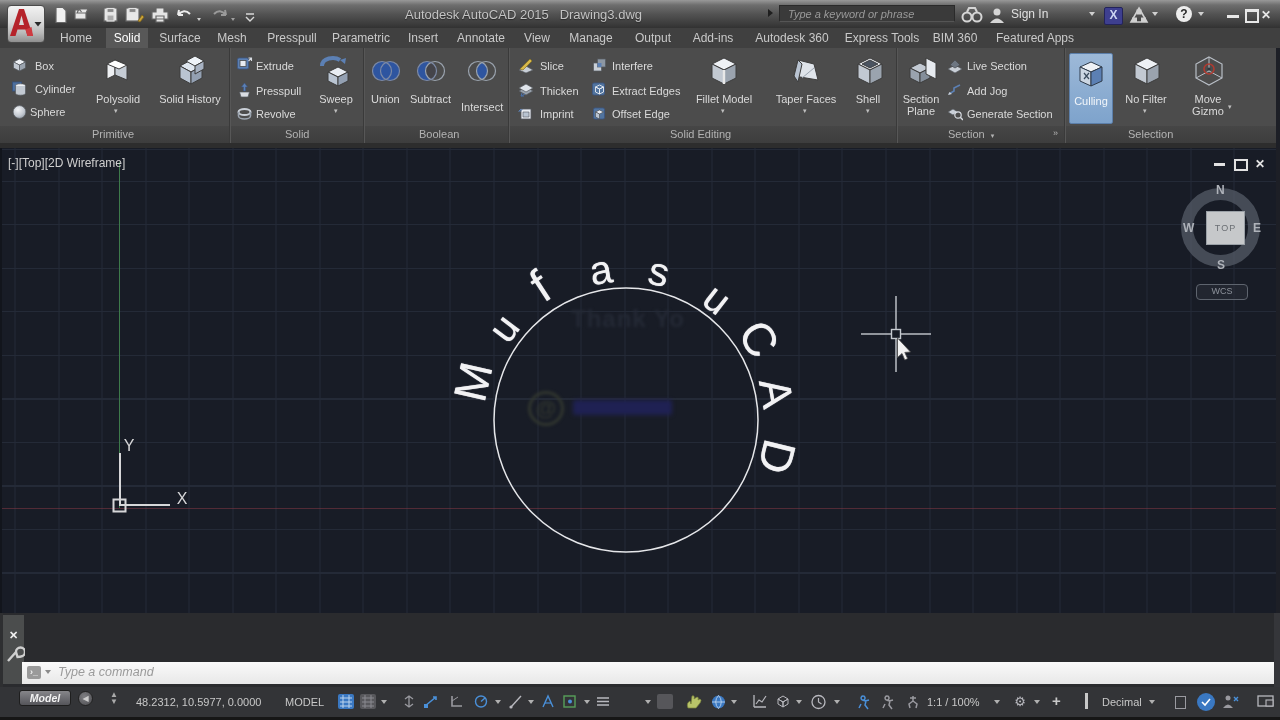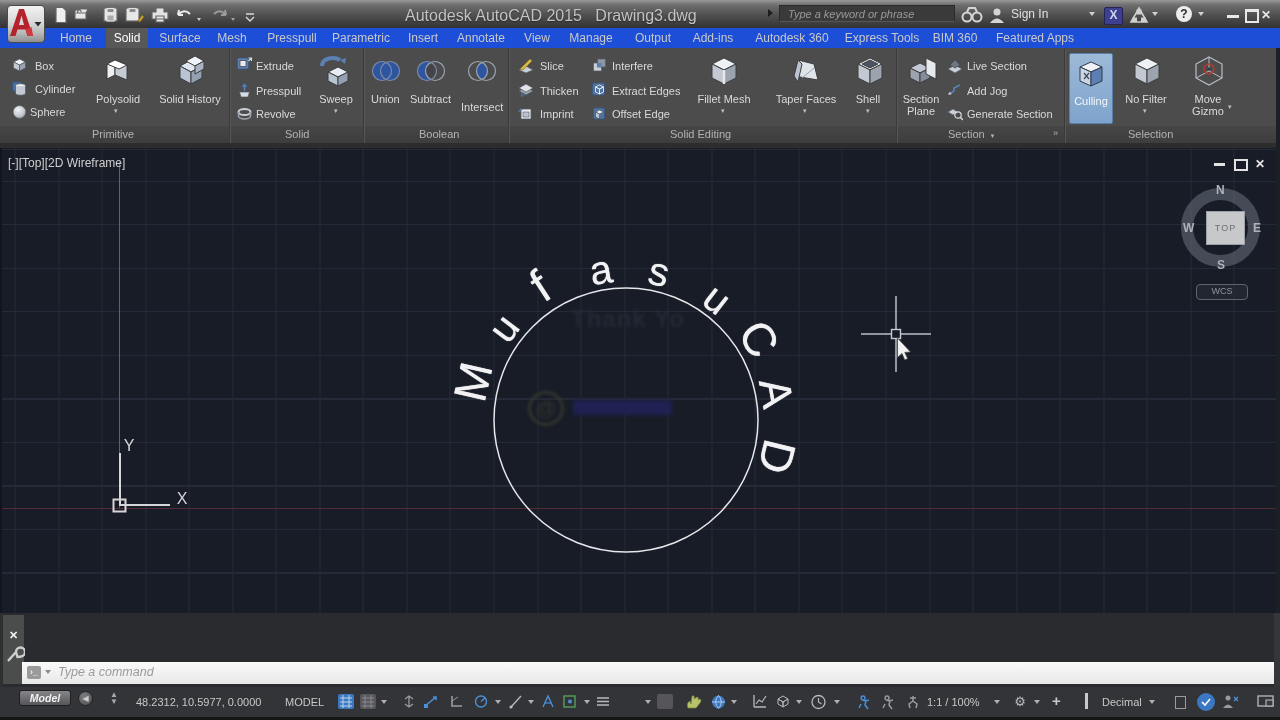--- a/index.html
+++ b/index.html
@@ -4,26 +4,26 @@
 <style>
   html,body{margin:0;padding:0;background:#000;}
   #app{position:relative;width:1280px;height:720px;overflow:hidden;font-family:"Liberation Sans",sans-serif;}
   .abs{position:absolute;}
   
   #titlebar{position:absolute;left:0;top:0;width:1280px;height:28px;
     background:linear-gradient(180deg,#999 0%,#6e6e6e 18%,#535353 50%,#3e3e3e 82%,#323232 100%);}
   #appbtn{position:absolute;left:7px;top:5px;width:38px;height:38px;border-radius:4px;
     background:linear-gradient(180deg,#f2f2f2,#d9d9d9 45%,#b9b9b9 75%,#8f8f8f);
     border:1px solid #4a4a4a;box-sizing:border-box;z-index:10;}
-  #ttext{position:absolute;left:405px;top:7px;font-size:16px;color:#c3c3c3;text-shadow:0 1px 1px #2a2a2a;}
+  #ttext{position:absolute;left:405px;top:7px;font-size:13px;color:#c3c3c3;text-shadow:0 1px 1px #2a2a2a;}
   #searchbox{position:absolute;left:779px;top:5px;width:176px;height:17px;background:#3a3a3a;
     border:1px solid #2a2a2a;border-bottom-color:#555;color:#9a9a9a;font-size:11px;font-style:italic;
     line-height:17px;padding-left:8px;box-sizing:border-box;}
   
-  #tabs{position:absolute;left:0;top:28px;width:1280px;height:20px;background:#1d4ed8;}
+  #tabs{position:absolute;left:0;top:28px;width:1280px;height:20px;background:#404040;}
   .tab{position:absolute;top:0;height:20px;line-height:20px;font-size:12px;color:#c9c9c9;text-align:center;}
   .tab.active{background:#585858;color:#fff;}
   
   #ribbon{position:absolute;left:0;top:48px;width:1280px;height:78px;background:#4c4c4c;}
   #labelstrip{position:absolute;left:0;top:126px;width:1280px;height:17px;
     background:linear-gradient(180deg,#464646,#3d3d3d);}
   #ribbonedge{position:absolute;left:0;top:143px;width:1280px;height:5px;background:#2d2d2d;}
   .plabel{position:absolute;top:128px;font-size:11px;color:#b3b3b3;}
   .psep{position:absolute;top:48px;width:1px;height:95px;background:#3a3a3a;border-right:1px solid #575757;}
   .rlabel{position:absolute;font-size:11px;color:#dadada;}
@@ -282,21 +282,21 @@
       <path d="M4 6 L8 4 L12 6 L8 8 Z" fill="#e8ecf2" stroke="#4a4a4a" stroke-width="0.6"></path>
       <path d="M4 6 L8 8 L8 13 L4 11 Z" fill="#b9c4d2" stroke="#4a4a4a" stroke-width="0.6"></path>
     </svg>
   <div class="rlabel" style="left:612px;top:108px">Offset Edge</div>
   <svg class="abs" style="left:706px;top:54px" width="36" height="34" viewBox="0 0 36 34">
       <path d="M6 10 L18 4 L30 10 L18 16 Z" fill="#eef1f5" stroke="#3c3c3c" stroke-width="1"></path>
       <path d="M6 10 L18 16 L18 30 L6 24 Z" fill="#c2c9d2" stroke="#3c3c3c" stroke-width="1"></path>
       <path d="M30 10 L18 16 L18 30 L30 24 Z" fill="#9aa3ae" stroke="#3c3c3c" stroke-width="1"></path>
       <path d="M18 16 L18 30" stroke="#e8e8e8" stroke-width="2.4"></path>
     </svg>
-  <div class="biglabel" style="left:694px;top:93px;width:60px">Fillet Mesh</div>
+  <div class="biglabel" style="left:694px;top:93px;width:60px">Fillet Model</div>
   <div class="caret" style="left:721px;top:107px">▾</div>
   <svg class="abs" style="left:788px;top:54px" width="36" height="34" viewBox="0 0 36 34">
       <path d="M10 6 L26 10 L30 26 L6 22 Z" fill="#dfe4ea" stroke="#3c3c3c" stroke-width="1"></path>
       <path d="M10 6 L6 22 L10 28 L14 10 Z" fill="#b9c4d2" stroke="#3c3c3c" stroke-width="1"></path>
       <path d="M14 24 l12 -10" stroke="#9aa3ae" stroke-width="1"></path>
     </svg>
   <div class="biglabel" style="left:775px;top:93px;width:62px">Taper Faces</div>
   <div class="caret" style="left:803px;top:107px">▾</div>
   <svg class="abs" style="left:852px;top:54px" width="36" height="34" viewBox="0 0 36 34">
       <path d="M6 10 L18 4 L30 10 L18 16 Z" fill="#eef1f5" stroke="#3c3c3c" stroke-width="1"></path>

